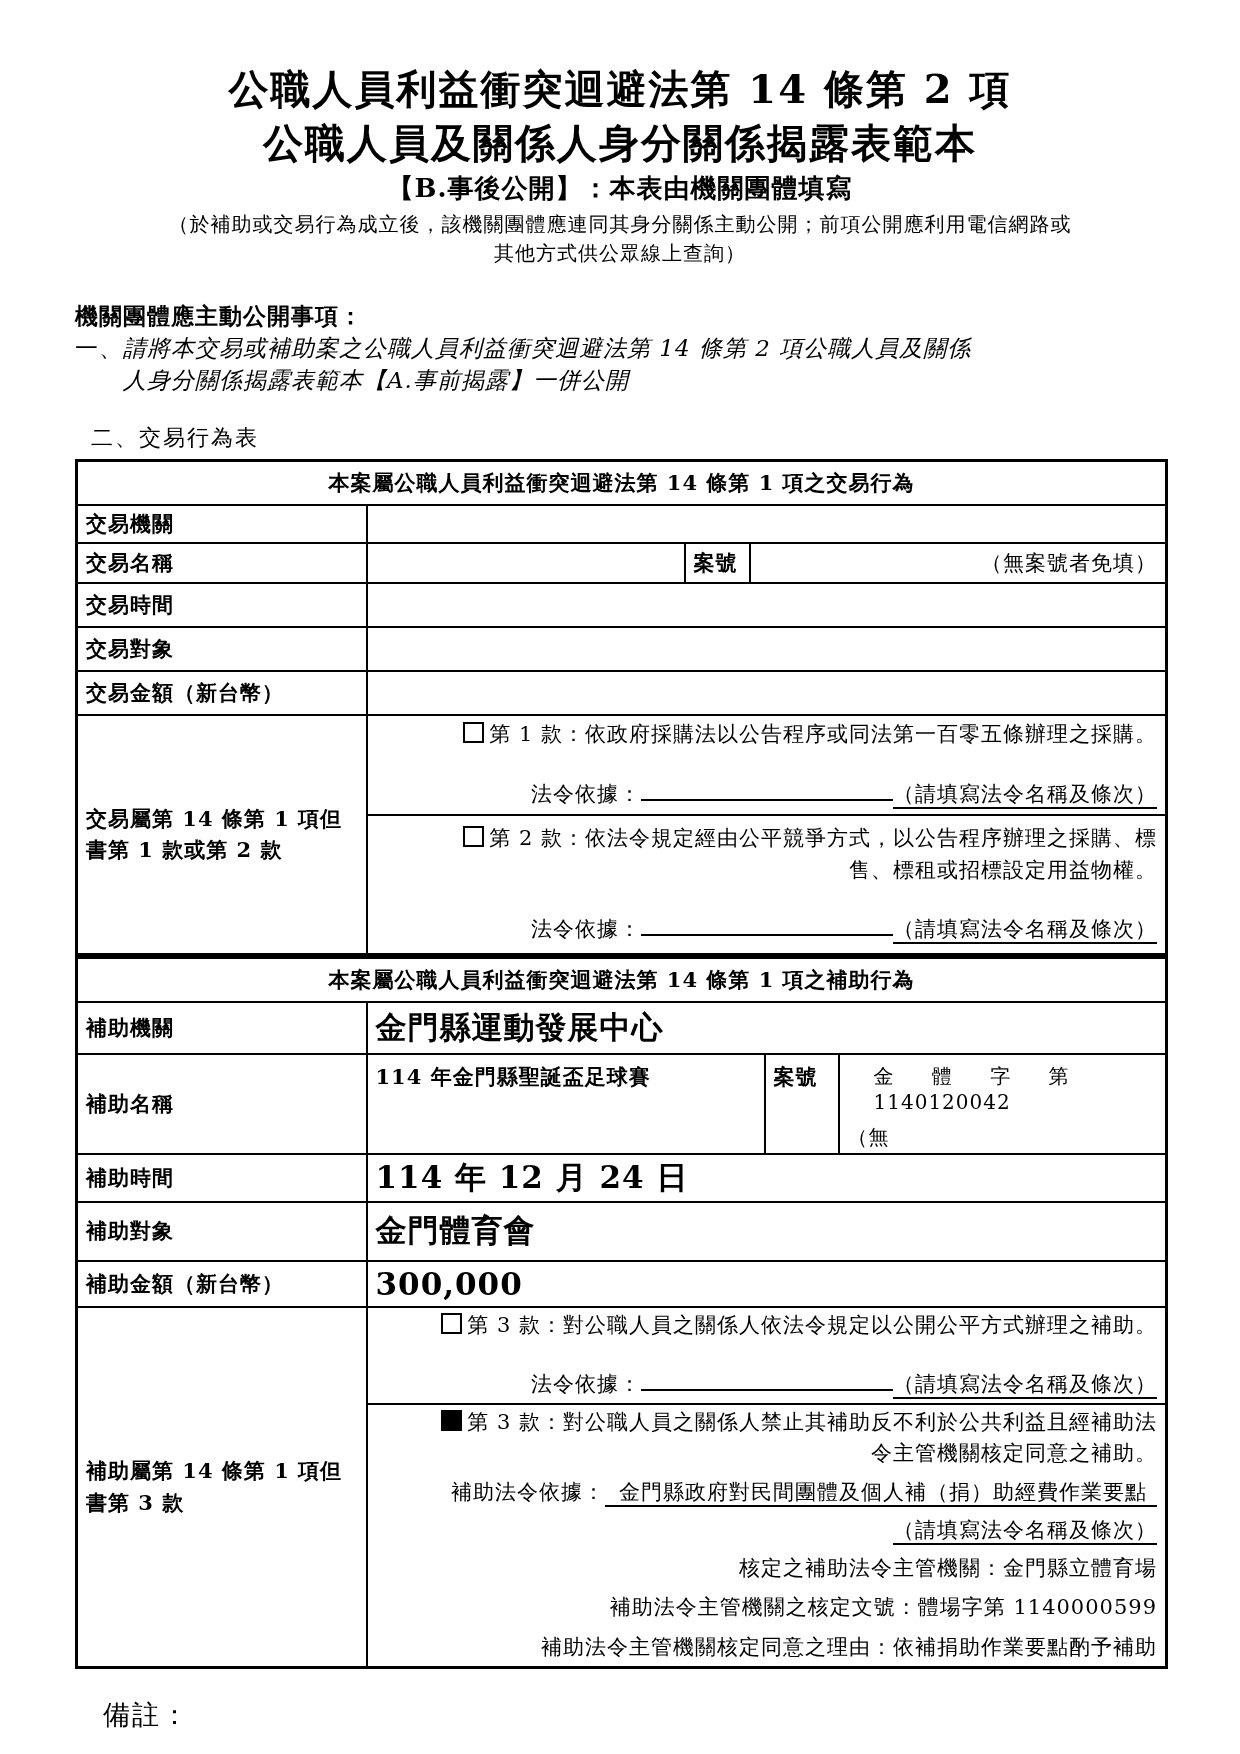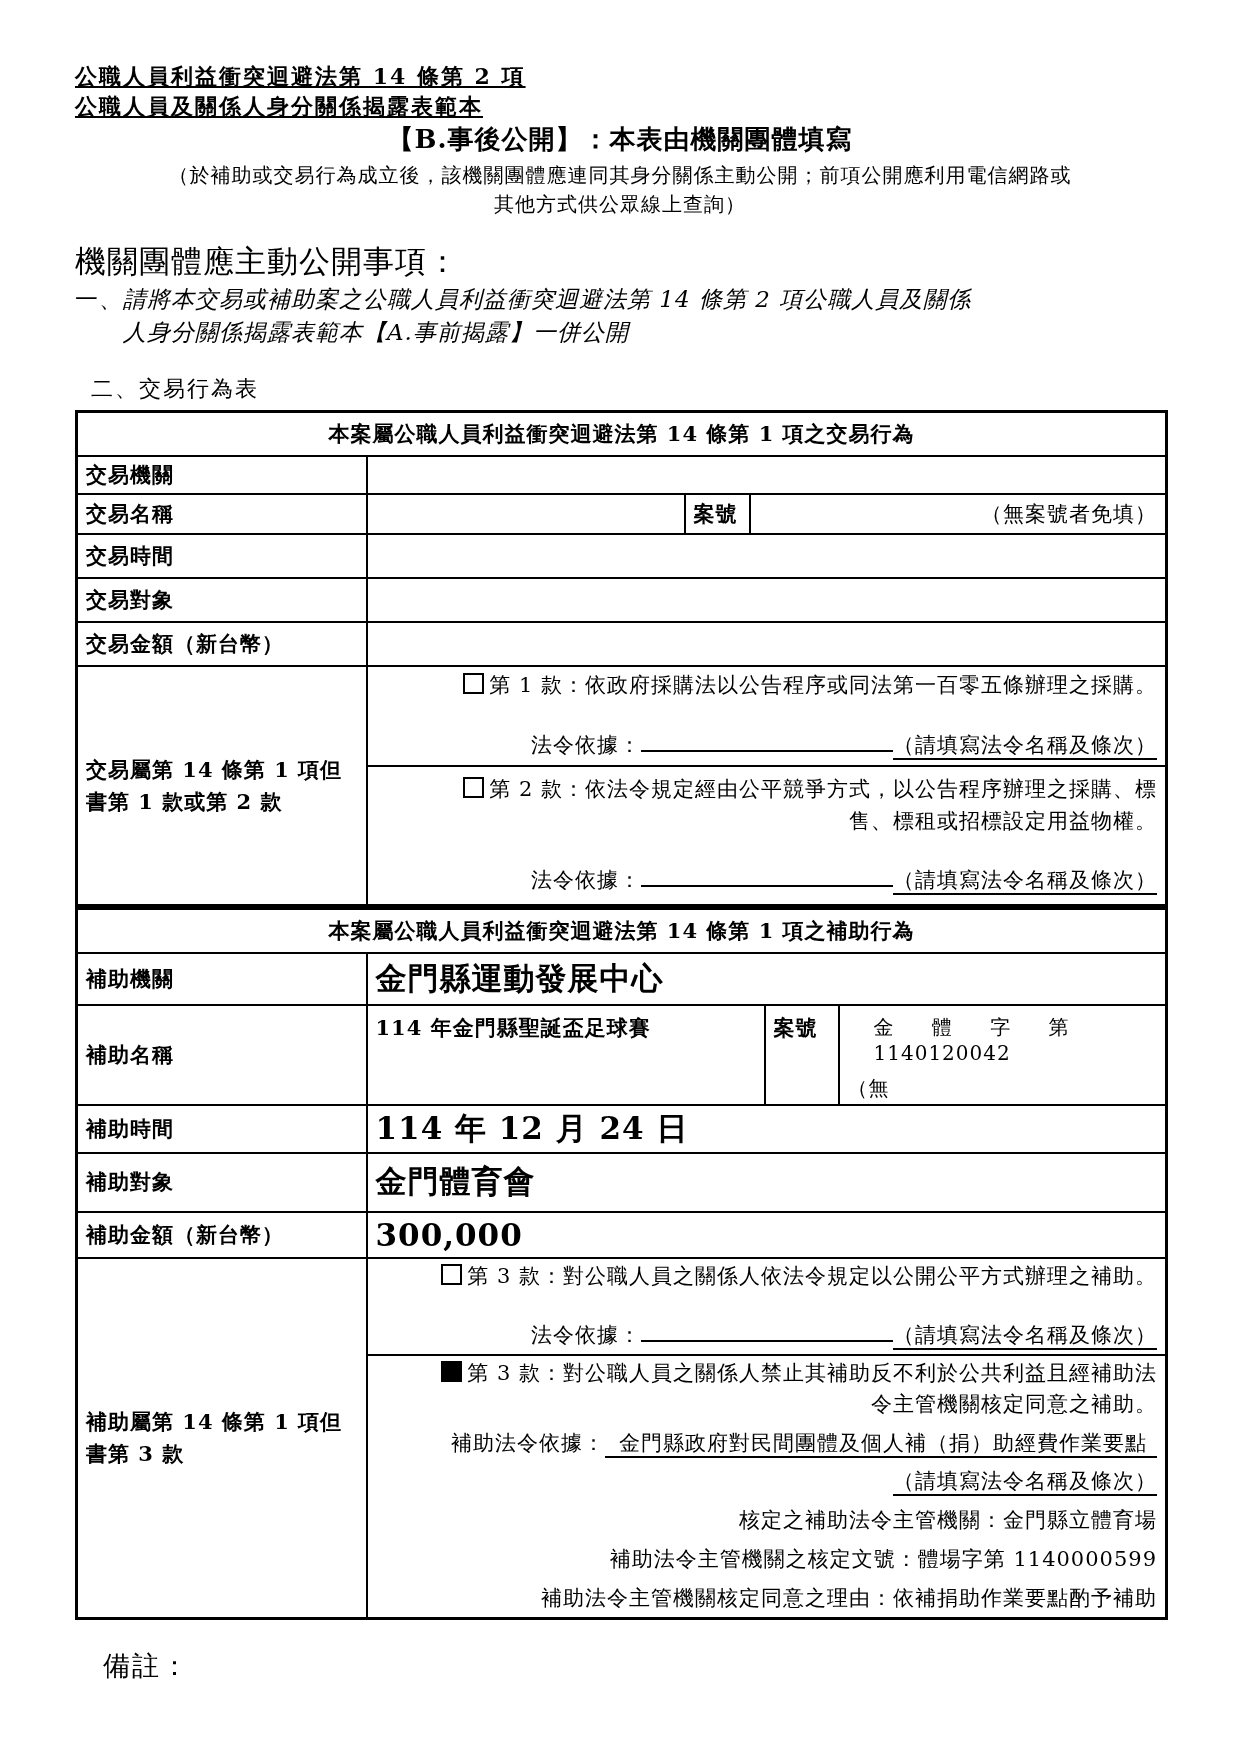--- a/index.html
+++ b/index.html
@@ -8,33 +8,33 @@
     width: 1240px; height: 1754px;
     background: #ffffff;
     color: #000000;
     font-family: "DejaVu Serif", "Liberation Serif", serif;
     overflow: hidden;
   }
   .page { padding: 62px 75px 0 75px; width: 1240px; }
 
   
   .title-main {
-    text-align: left; font-size: 22px; font-weight: bold;
-    line-height: 1.35; letter-spacing: 2px; text-decoration: underline;
+    text-align: center; font-size: 40px; font-weight: bold;
+    line-height: 1.35; letter-spacing: 2px;
   }
   .title-sub {
     text-align: center; font-size: 26px; font-weight: bold;
     line-height: 1.45; letter-spacing: 1px;
   }
   .paren-note {
     text-align: center; font-size: 20px; line-height: 1.45; letter-spacing: 1px;
     margin-top: 2px;
   }
   .notice-heading {
-    font-size: 31px; font-weight: normal; margin-top: 22px; letter-spacing: 1px;
+    font-size: 23px; font-weight: bold; margin-top: 33px; letter-spacing: 1px;
   }
   .notice-item { display: flex; font-size: 23px; line-height: 1.42; letter-spacing: 1px; }
   .notice-no { flex: 0 0 auto; }
   .notice-text { flex: 1 1 auto; font-style: italic; }
 
   .section-heading {
     font-size: 22px; margin: 26px 0 6px 16px; letter-spacing: 2px;
   }
   .section-heading.second { margin-top: 34px; }
 

